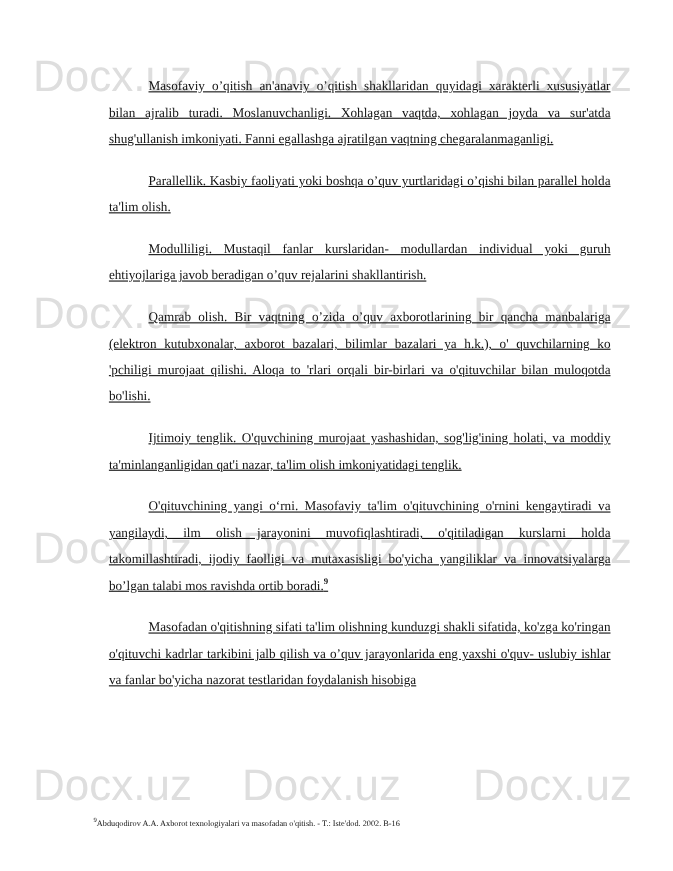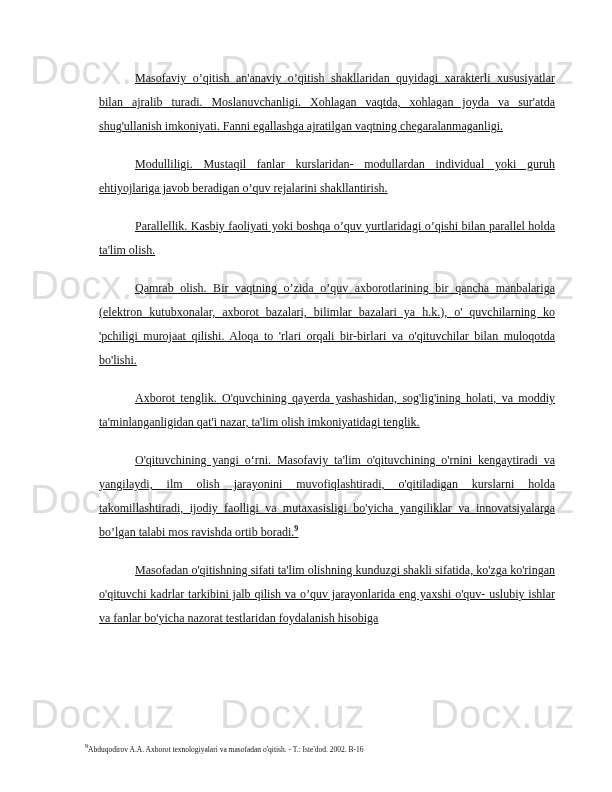--- a/index.html
+++ b/index.html
@@ -50,24 +50,24 @@
     <span class="wm" style="left:430px;">Docx.uz</span>
   </div>
   <div class="watermark-row" style="top:694px;">
     <span class="wm" style="left:30px;">Docx.uz</span>
     <span class="wm" style="left:220px;">Docx.uz</span>
     <span class="wm" style="left:430px;">Docx.uz</span>
   </div>
 
   <div class="content">
     <p class="para"><span>Masofaviy o’qitish an'anaviy o’qitish shakllaridan quyidagi xarakterli xususiyatlar bilan ajralib turadi. Moslanuvchanligi. Xohlagan vaqtda, xohlagan joyda va sur'atda shug'ullanish imkoniyati. Fanni egallashga ajratilgan vaqtning chegaralanmaganligi.</span></p>
+    <p class="para"><span>Parallellik. Kasbiy faoliyati yoki boshqa o’quv yurtlaridagi o’qishi bilan parallel holda ta'lim olish.</span></p>
     <p class="para"><span>Modulliligi. Mustaqil fanlar kurslaridan- modullardan individual yoki guruh ehtiyojlariga javob beradigan o’quv rejalarini shakllantirish.</span></p>
-    <p class="para"><span>Parallellik. Kasbiy faoliyati yoki boshqa o’quv yurtlaridagi o’qishi bilan parallel holda ta'lim olish.</span></p>
     <p class="para"><span>Qamrab olish. Bir vaqtning o’zida o’quv axborotlarining bir qancha manbalariga (elektron kutubxonalar, axborot bazalari, bilimlar bazalari ya h.k.), o' quvchilarning ko 'pchiligi murojaat qilishi. Aloqa to 'rlari orqali bir-birlari va o'qituvchilar bilan muloqotda bo'lishi.</span></p>
-    <p class="para"><span>Axborot tenglik. O'quvchining qayerda yashashidan, sog'lig'ining holati, va moddiy ta'minlanganligidan qat'i nazar, ta'lim olish imkoniyatidagi tenglik.</span></p>
+    <p class="para"><span>Ijtimoiy tenglik. O'quvchining murojaat yashashidan, sog'lig'ining holati, va moddiy ta'minlanganligidan qat'i nazar, ta'lim olish imkoniyatidagi tenglik.</span></p>
     <p class="para"><span>O'qituvchining yangi o‘rni. Masofaviy ta'lim o'qituvchining o'rnini kengaytiradi va yangilaydi, ilm olish jarayonini muvofiqlashtiradi, o'qitiladigan kurslarni holda takomillashtiradi, ijodiy faolligi va mutaxasisligi bo'yicha yangiliklar va innovatsiyalarga bo’lgan talabi mos ravishda ortib boradi.</span><sup>9</sup></p>
     <p class="para"><span>Masofadan o'qitishning sifati ta'lim olishning kunduzgi shakli sifatida, ko'zga ko'ringan o'qituvchi kadrlar tarkibini jalb qilish va o’quv jarayonlarida eng yaxshi o'quv- uslubiy ishlar va fanlar bo'yicha nazorat testlaridan foydalanish hisobiga</span></p>
   </div>
 
   <div class="footnote">
     <sup>9</sup><span>Abduqodirov A.A. Axborot texnologiyalari va masofadan o'qitish. - T.: Iste'dod. 2002. B-16</span>
   </div>
 
 </div>
 

